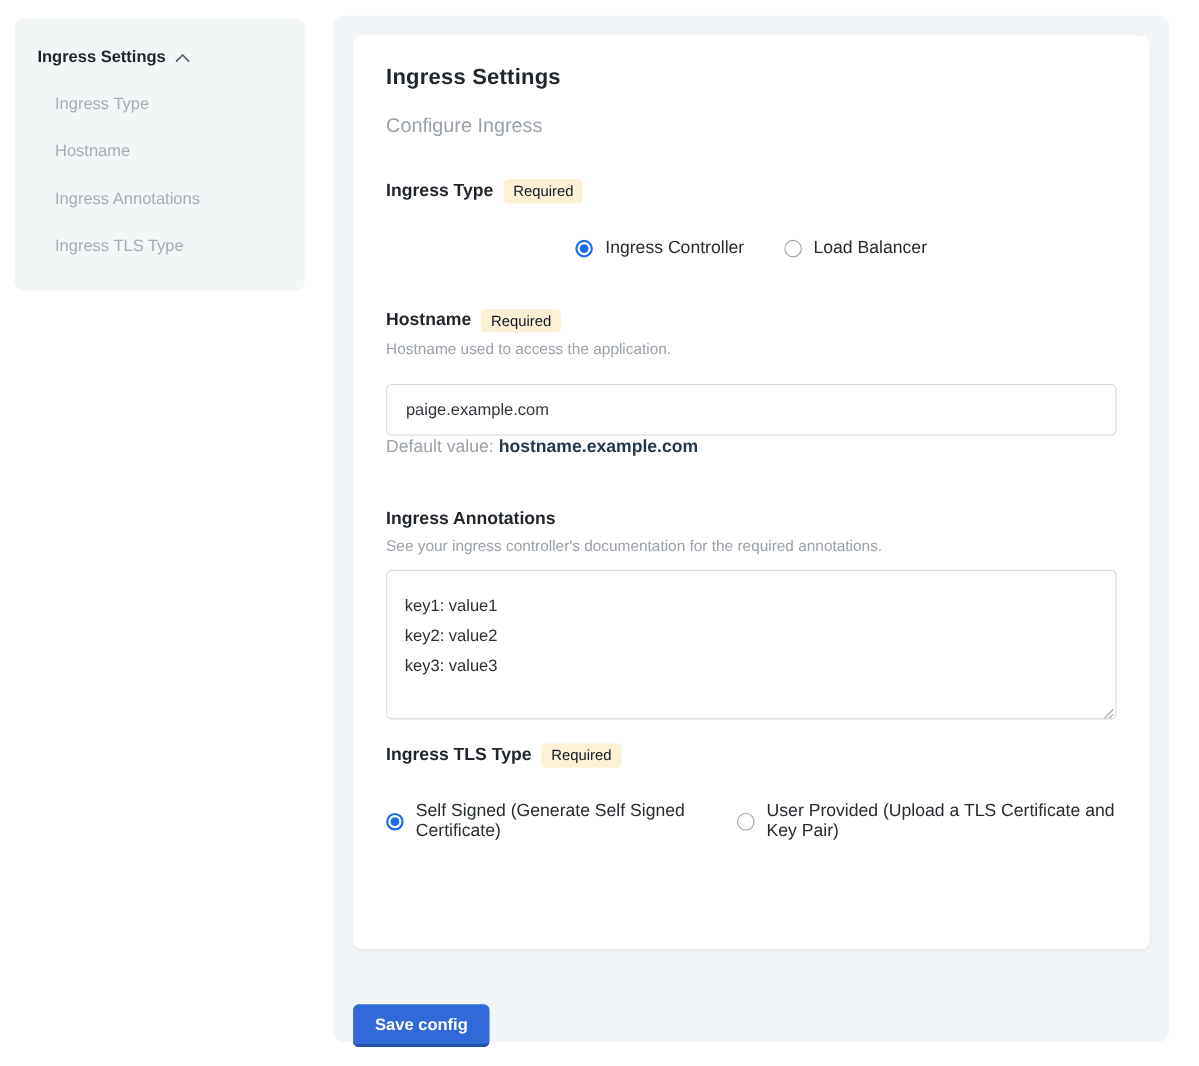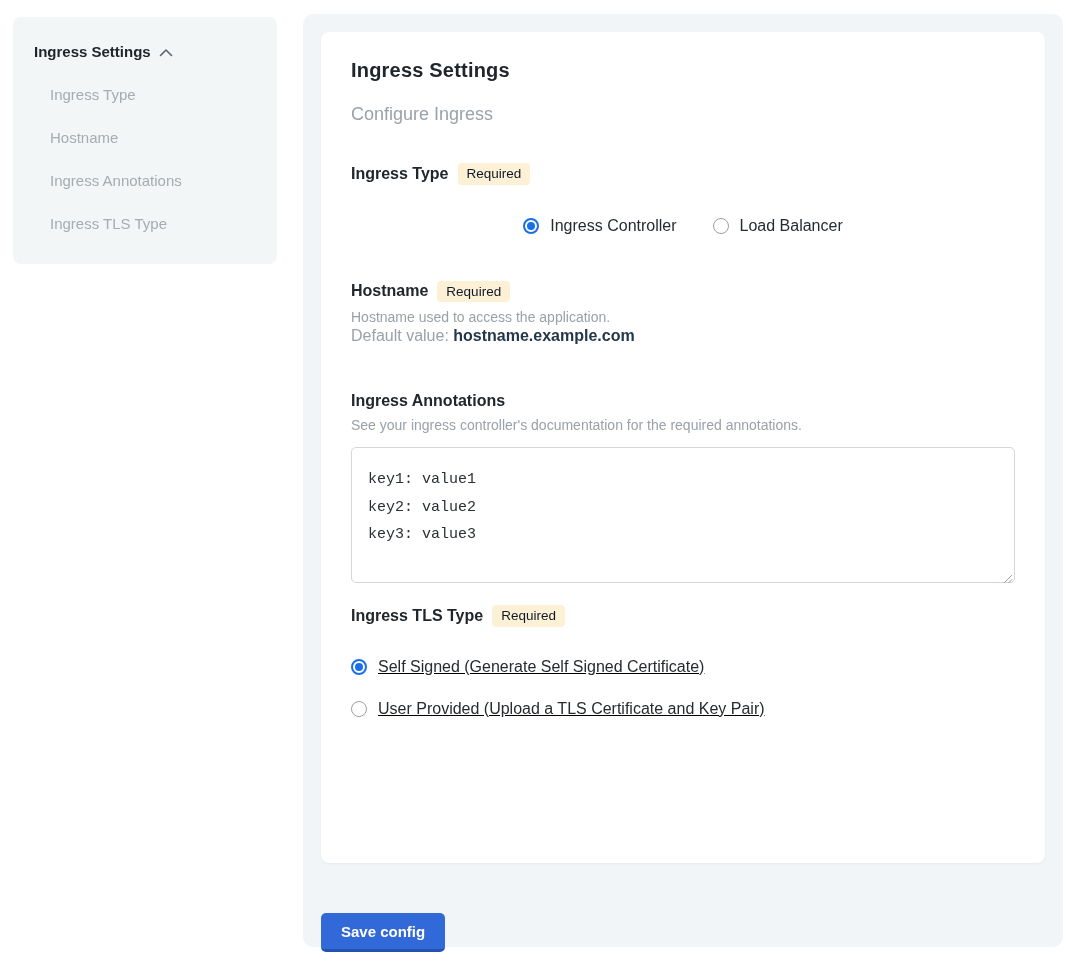--- a/index.html
+++ b/index.html
@@ -72,21 +72,21 @@
     border-radius: 4px;
     line-height: 1;
   }
   .group-desc {
     margin-top: 7px;
     font-size: 14px; color: #9aa1a8;
   }
 
   
   .radio-row { display: flex; gap: 36px; margin-top: 32px; justify-content: center; }
-  .radio-col { display: flex; flex-direction: column; gap: 24px; margin-top: 31px; text-decoration: underline; }
+  .radio-col { display: flex; flex-direction: row; gap: 24px; margin-top: 31px; }
   .radio-opt {
     display: flex; align-items: center; gap: 11px;
     font-size: 16px; color: #262b30; cursor: pointer;
   }
   .radio {
     width: 16px; height: 16px; flex: 0 0 16px;
     border-radius: 50%;
     border: 1.5px solid #9aa0a6;
     background: #ffffff;
     position: relative;
@@ -119,21 +119,21 @@
   }
   .default-line { margin-top: 2px; font-size: 16px; color: #9aa1a8; }
   .default-line b { color: #24374a; font-weight: bold; }
 
   .textarea-wrap { position: relative; margin-top: 14px; width: 664px; }
   .annotations-textarea {
     width: 664px; height: 136px;
     border: 1px solid #d3d7db;
     border-radius: 5px;
     padding: 18px 16px;
-    font-family: Liberation Mono, monospace;
+    font-family: Liberation Sans, sans-serif;
     font-size: 15px;
     line-height: 27.5px;
     color: #2b3035;
     resize: none;
     outline: none;
     display: block;
     background: #fff;
   }
   .resize-handle {
     position: absolute;
@@ -201,20 +201,21 @@
         </label>
       </div>
     </div>
 
     <div class="group" style="margin-top:46px;">
       <div class="group-title-row">
         <h2 class="group-title">Hostname</h2>
         <span class="badge">Required</span>
       </div>
       <p class="group-desc">Hostname used to access the application.</p>
+      <input class="text-input" type="text" value="paige.example.com" style="">
       <p class="default-line">
         <span>Default value:</span>
         <b>hostname.example.com</b>
       </p>
     </div>
 
     <div class="group" style="margin-top:47px;">
       <div class="group-title-row">
         <h2 class="group-title">Ingress Annotations</h2>
       </div>

